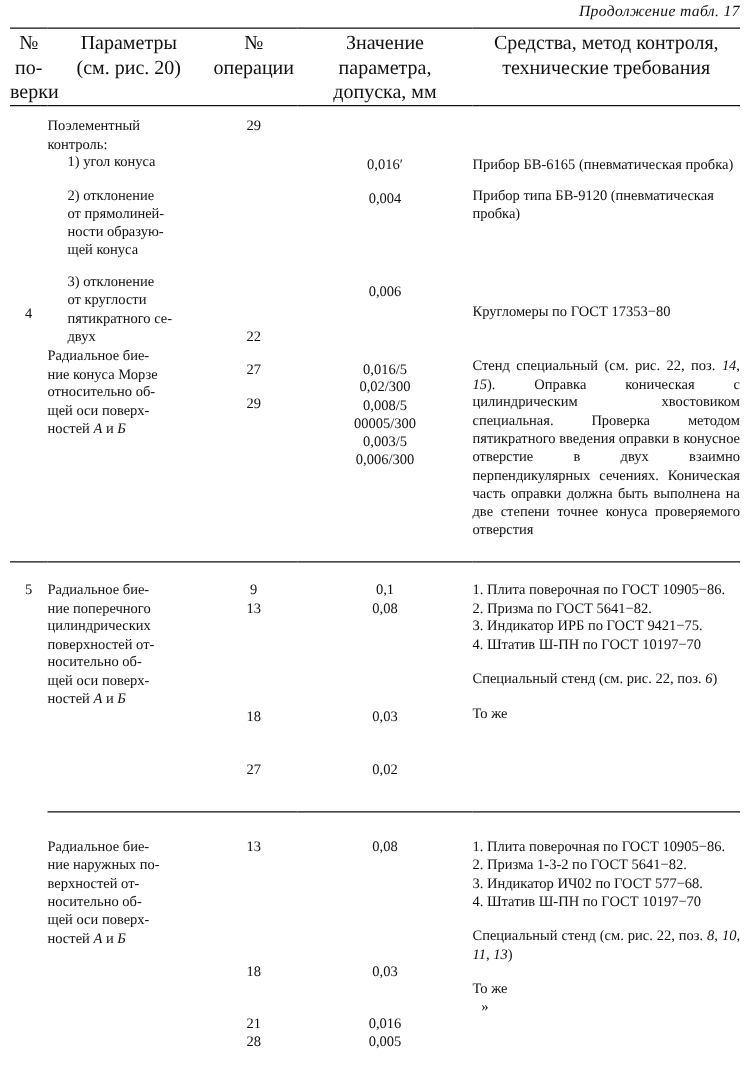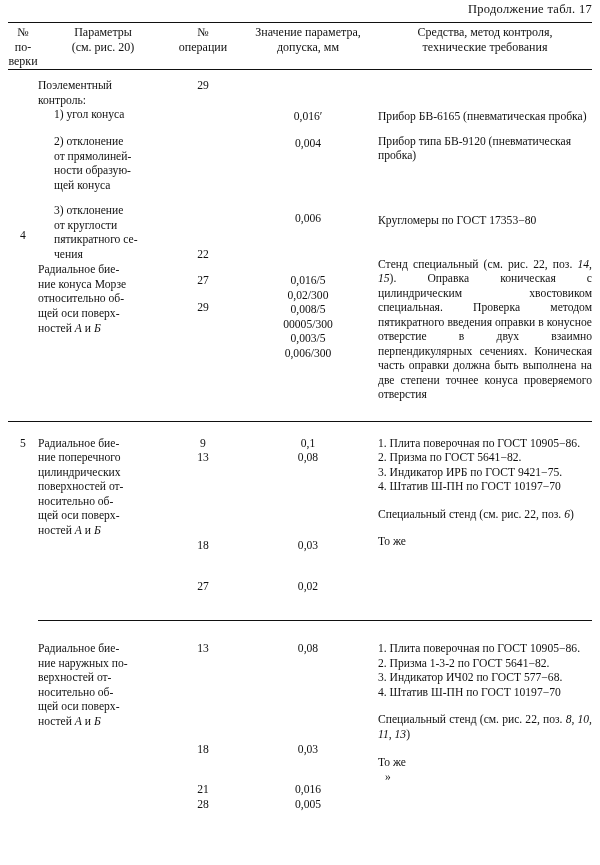--- a/index.html
+++ b/index.html
@@ -20,20 +20,21 @@
     width: 600px;
     height: 865px;
     box-sizing: border-box;
   }
 
   
   .caption {
     position: absolute;
     top: 2px;
     right: 8px;
+    font-style: italic;
     font-size: 12.5px;
     letter-spacing: 0.3px;
     white-space: nowrap;
   }
 
   
   .tbl {
     position: absolute;
     left: 8px;
     top: 22px;
@@ -52,21 +53,21 @@
   .c1 { width: 30px;  }
   .c2 { width: 130px; }
   .c3 { width: 70px;  }
   .c4 { width: 140px; }
   .c5 { width: 214px; }
 
   .vline-r { border-right: 1.3px solid #111; }
 
   .hd {
     text-align: center;
-    font-size: 12px;
+    font-size: 16px;
     line-height: 1.22;
     padding: 6px 3px 7px 3px;
   }
   thead tr.head-row { }
   .rule-top td { border-top: 1.6px solid #111; }
   .rule-head td { border-bottom: 1.3px solid #111; }
 
   
   .bd {
     line-height: 1.255;
@@ -152,21 +153,21 @@
           <div class="p">Поэлементный</div>
           <div class="p">контроль:</div>
           <div class="p ind">1) угол конуса</div>
           <div class="p ind" style="margin-top:12px">2) отклонение</div>
           <div class="p ind">от прямолиней-</div>
           <div class="p ind">ности образую-</div>
           <div class="p ind">щей конуса</div>
           <div class="p ind" style="margin-top:11px">3) отклонение</div>
           <div class="p ind">от круглости</div>
           <div class="p ind">пятикратного се-</div>
-          <div class="p ind">чения</div>
+          <div class="p ind">двух</div>
 
           <div class="p" style="margin-top:1px">Радиальное бие-</div>
           <div class="p">ние конуса Морзе</div>
           <div class="p">относительно об-</div>
           <div class="p">щей оси поверх-</div>
           <div class="p">ностей <em class="it">А</em> и <em class="it">Б</em></div>
         </td>
 
         <td class="c3 vline-r bd bd-center">
           <div class="num-line">29</div>
@@ -187,21 +188,21 @@
           <div class="num-line">0,008/5</div>
           <div class="num-line">00005/300</div>
           <div class="num-line">0,003/5</div>
           <div class="num-line">0,006/300</div>
         </td>
 
         <td class="c5 bd">
           <div style="height:31px"></div>
           <div class="p">Прибор БВ-6165 (пневматическая пробка)</div>
           <div class="p" style="margin-top:10px">Прибор типа БВ-9120 (пневматическая пробка)</div>
-          <div class="p" style="margin-top:50px">Кругломеры по ГОСТ 17353−80</div>
+          <div class="p" style="margin-top:64px">Кругломеры по ГОСТ 17353−80</div>
 
           <div class="p bd-just" style="margin-top:29px">Стенд специальный (см. рис. 22, поз. <em class="it">14</em>, <em class="it">15</em>). Оправка коническая с цилиндрическим хвостовиком специальная. Проверка методом пятикратного введения оправки в конусное отверстие в двух взаимно перпендикулярных сечениях. Коническая часть оправки должна быть выполнена на две степени точнее конуса проверяемого отверстия</div>
         </td>
       </tr>
 
       <tr class="spacer" style="height:18px">
         <td class="c1 vline-r"></td>
           <td class="c2 vline-r"></td>
           <td class="c3 vline-r"></td>
         <td class="c4 vline-r"></td>

